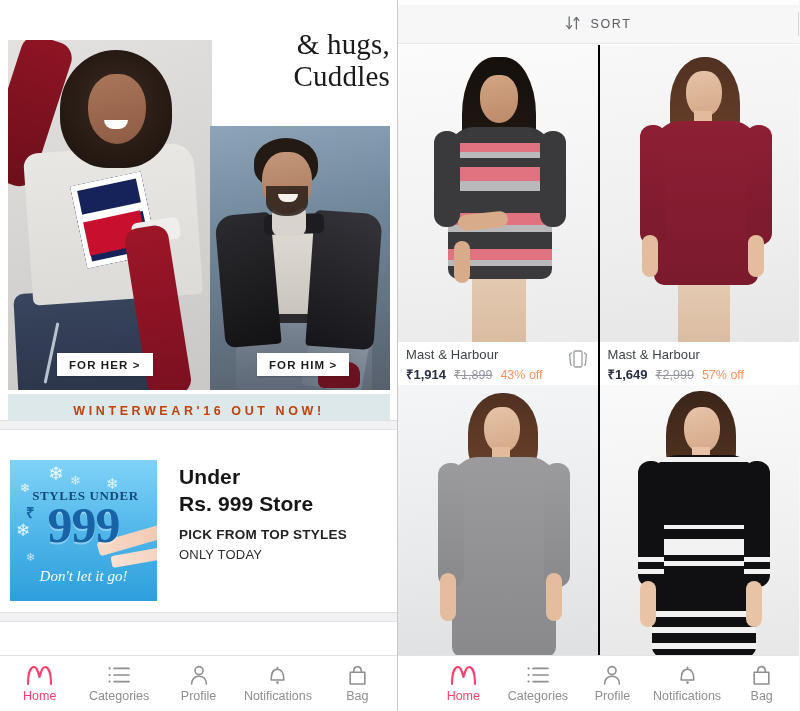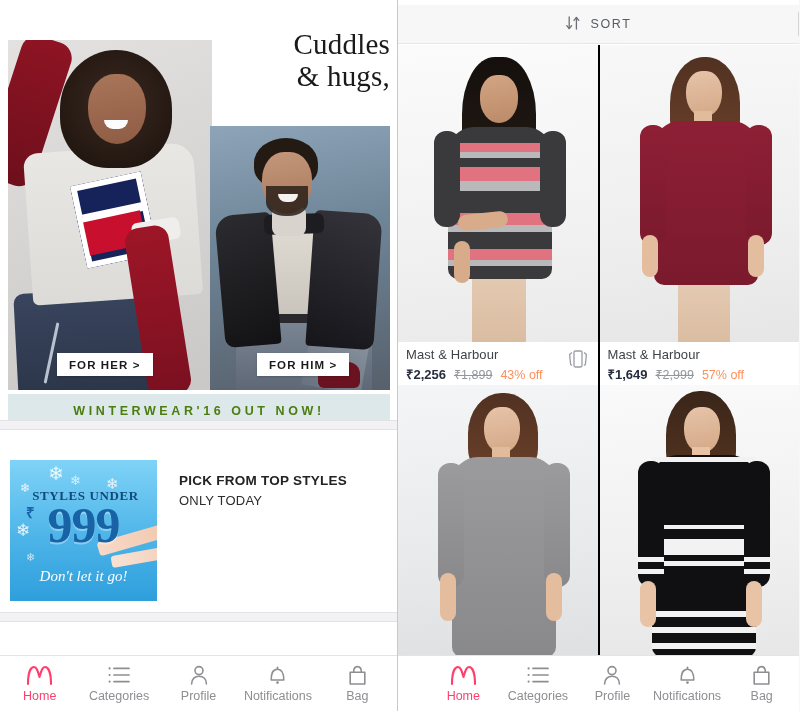--- a/index.html
+++ b/index.html
@@ -235,21 +235,21 @@
     position: absolute;
     left: 8px; top: 388px;
     width: 382px; height: 26px;
     background: #dce8ea;
     display: flex; align-items: center; justify-content: center;
   }
   .ww-strip span {
     font-size: 12.5px;
     font-weight: 700;
     letter-spacing: 3.6px;
-    color: #4d7c0f;
+    color: #c2410c;
     margin-top: 8px;
   }
 
   
   .band-gap {
     position: absolute;
     left: 0; top: 420px; width: 398px; height: 10px;
     background: #f2f2f4;
     border-top: 1px solid #e2e2e4;
     border-bottom: 1px solid #e2e2e4;
@@ -480,22 +480,22 @@
 
 <div class="screen-wrap">
 
   <div class="panel panel-left">
     <div class="panel-body">
 
       <div class="hero-card">
         <div class="hero-stage">
 
           <div class="hero-headline">
+            <span>&amp; hugs,</span>
             <span>Cuddles</span>
-            <span>&amp; hugs,</span>
           </div>
 
           <div class="photo-her">
             <div class="ph her-bg"></div>
             <div class="ph her-arm-red-l"></div>
             <div class="ph her-pants"></div>
             <div class="ph her-zip"></div>
             <div class="ph her-body"></div>
             <div class="ph her-logo-box"></div>
             <div class="ph her-logo-wht"></div>
@@ -547,20 +547,24 @@
             <span class="snow s6">❄</span>
             <div class="promo-ribbon"></div>
             <div class="promo-ribbon2"></div>
             <div class="promo-su">STYLES UNDER</div>
             <div class="promo-rs">₹</div>
             <div class="promo-999">999</div>
             <div class="promo-tag">Don't let it go!</div>
           </div>
 
           <div class="promo-text">
+            <div class="promo-title">
+              <div>Under</div>
+              <div>Rs. 999 Store</div>
+            </div>
             <div class="promo-sub">PICK FROM TOP STYLES</div>
             <div class="promo-sub2">ONLY TODAY</div>
           </div>
 
         </div>
       </div>
 
       <div class="band-gap2"></div>
     </div>
 
@@ -661,21 +665,21 @@
               <div class="stripe sg" style="top:133px; height:6px;"></div>
             </div>
             <div class="el sleeve d1" style="left:36px; top:86px; height:96px;"></div>
             <div class="el sleeve d1" style="left:142px; top:86px; height:96px;"></div>
             <div class="el" style="left:60px; top:168px; width:50px; height:16px; background:#d8ab8a; border-radius:8px; transform:rotate(-6deg);"></div>
             <div class="el" style="left:56px; top:196px; width:16px; height:42px; background:#d8ab8a; border-radius:8px;"></div>
           </div>
           <div class="tile-info">
             <div class="brand">Mast &amp; Harbour</div>
             <div class="price-row">
-              <span class="price-now">₹2,256</span>
+              <span class="price-now">₹1,914</span>
               <span class="price-was">₹1,899</span>
               <span class="price-off">43% off</span>
             </div>
             <span class="tryon">
               <svg width="24" height="22" viewBox="0 0 24 22" fill="none" stroke="#9b9ea3" stroke-width="1.3" stroke-linejoin="round">
                 <rect x="8" y="3" width="8" height="16" rx="1.4"></rect>
                 <path d="M6 4.6 L3.6 6.4 L4.6 16.4 L6 17.6"></path>
                 <path d="M18 4.6 L20.4 6.4 L19.4 16.4 L18 17.6"></path>
               </svg>
             </span>

